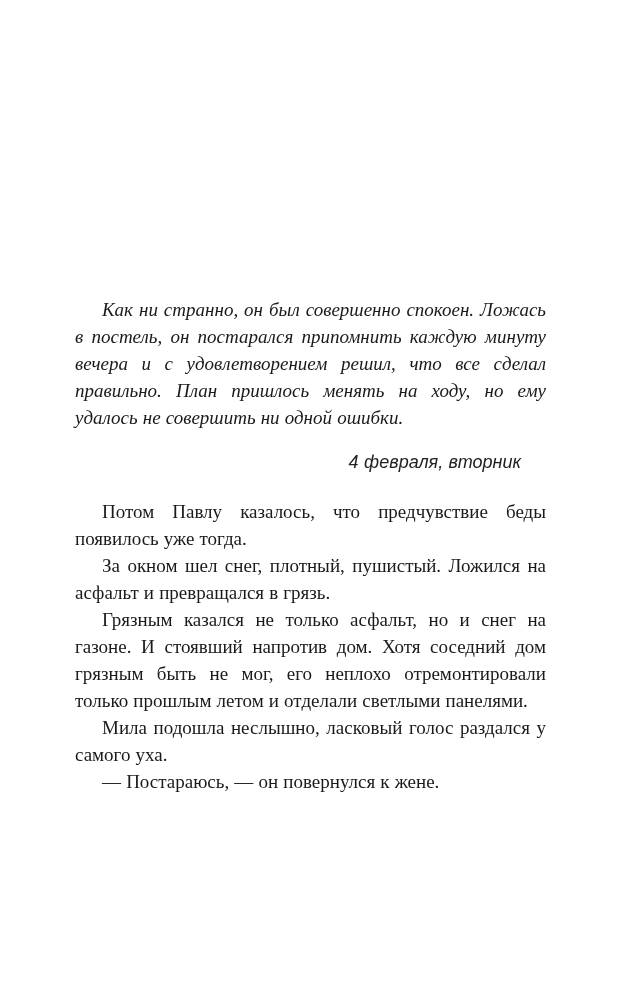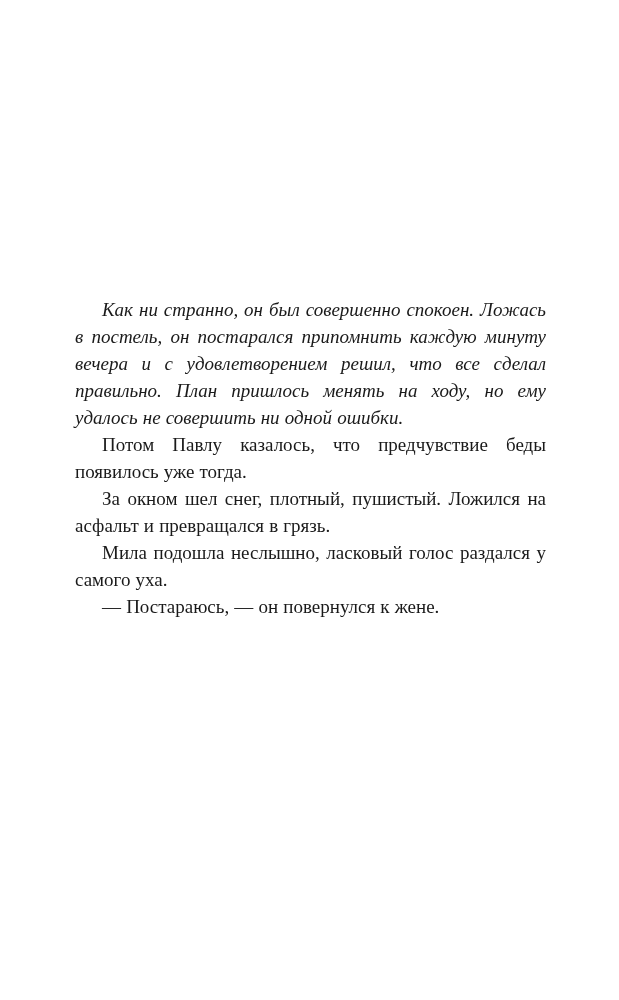--- a/index.html
+++ b/index.html
@@ -52,19 +52,21 @@
     font-family: "Liberation Sans", sans-serif;
     color: #1a1a1a;
   }
 </style>
 </head>
 <body>
 
 <div class="page">
   <div class="text-block">
     <p class="italic">Как ни странно, он был совершенно спокоен. Ложась в постель, он постарался припомнить каждую минуту вечера и с удовлетворением решил, что все сделал правильно. План пришлось менять на ходу, но ему удалось не совершить ни одной ошибки.</p>
+    <p class="date-heading">4 февраля, вторник</p>
     <p>Потом Павлу казалось, что предчувствие беды появилось уже тогда.</p>
     <p>За окном шел снег, плотный, пушистый. Ложился на асфальт и превращался в грязь.</p>
+    <p>Грязным казался не только асфальт, но и снег на газоне. И стоявший напротив дом. Хотя соседний дом грязным быть не мог, его неплохо отремонтировали только прошлым летом и отделали светлыми панелями.</p>
     <p>Мила подошла неслышно, ласковый голос раздался у самого уха.</p>
     <p>— Постараюсь, — он повернулся к жене.</p>
   </div>
   <div class="page-number">7</div>
 </div>
 
 </body></html>

